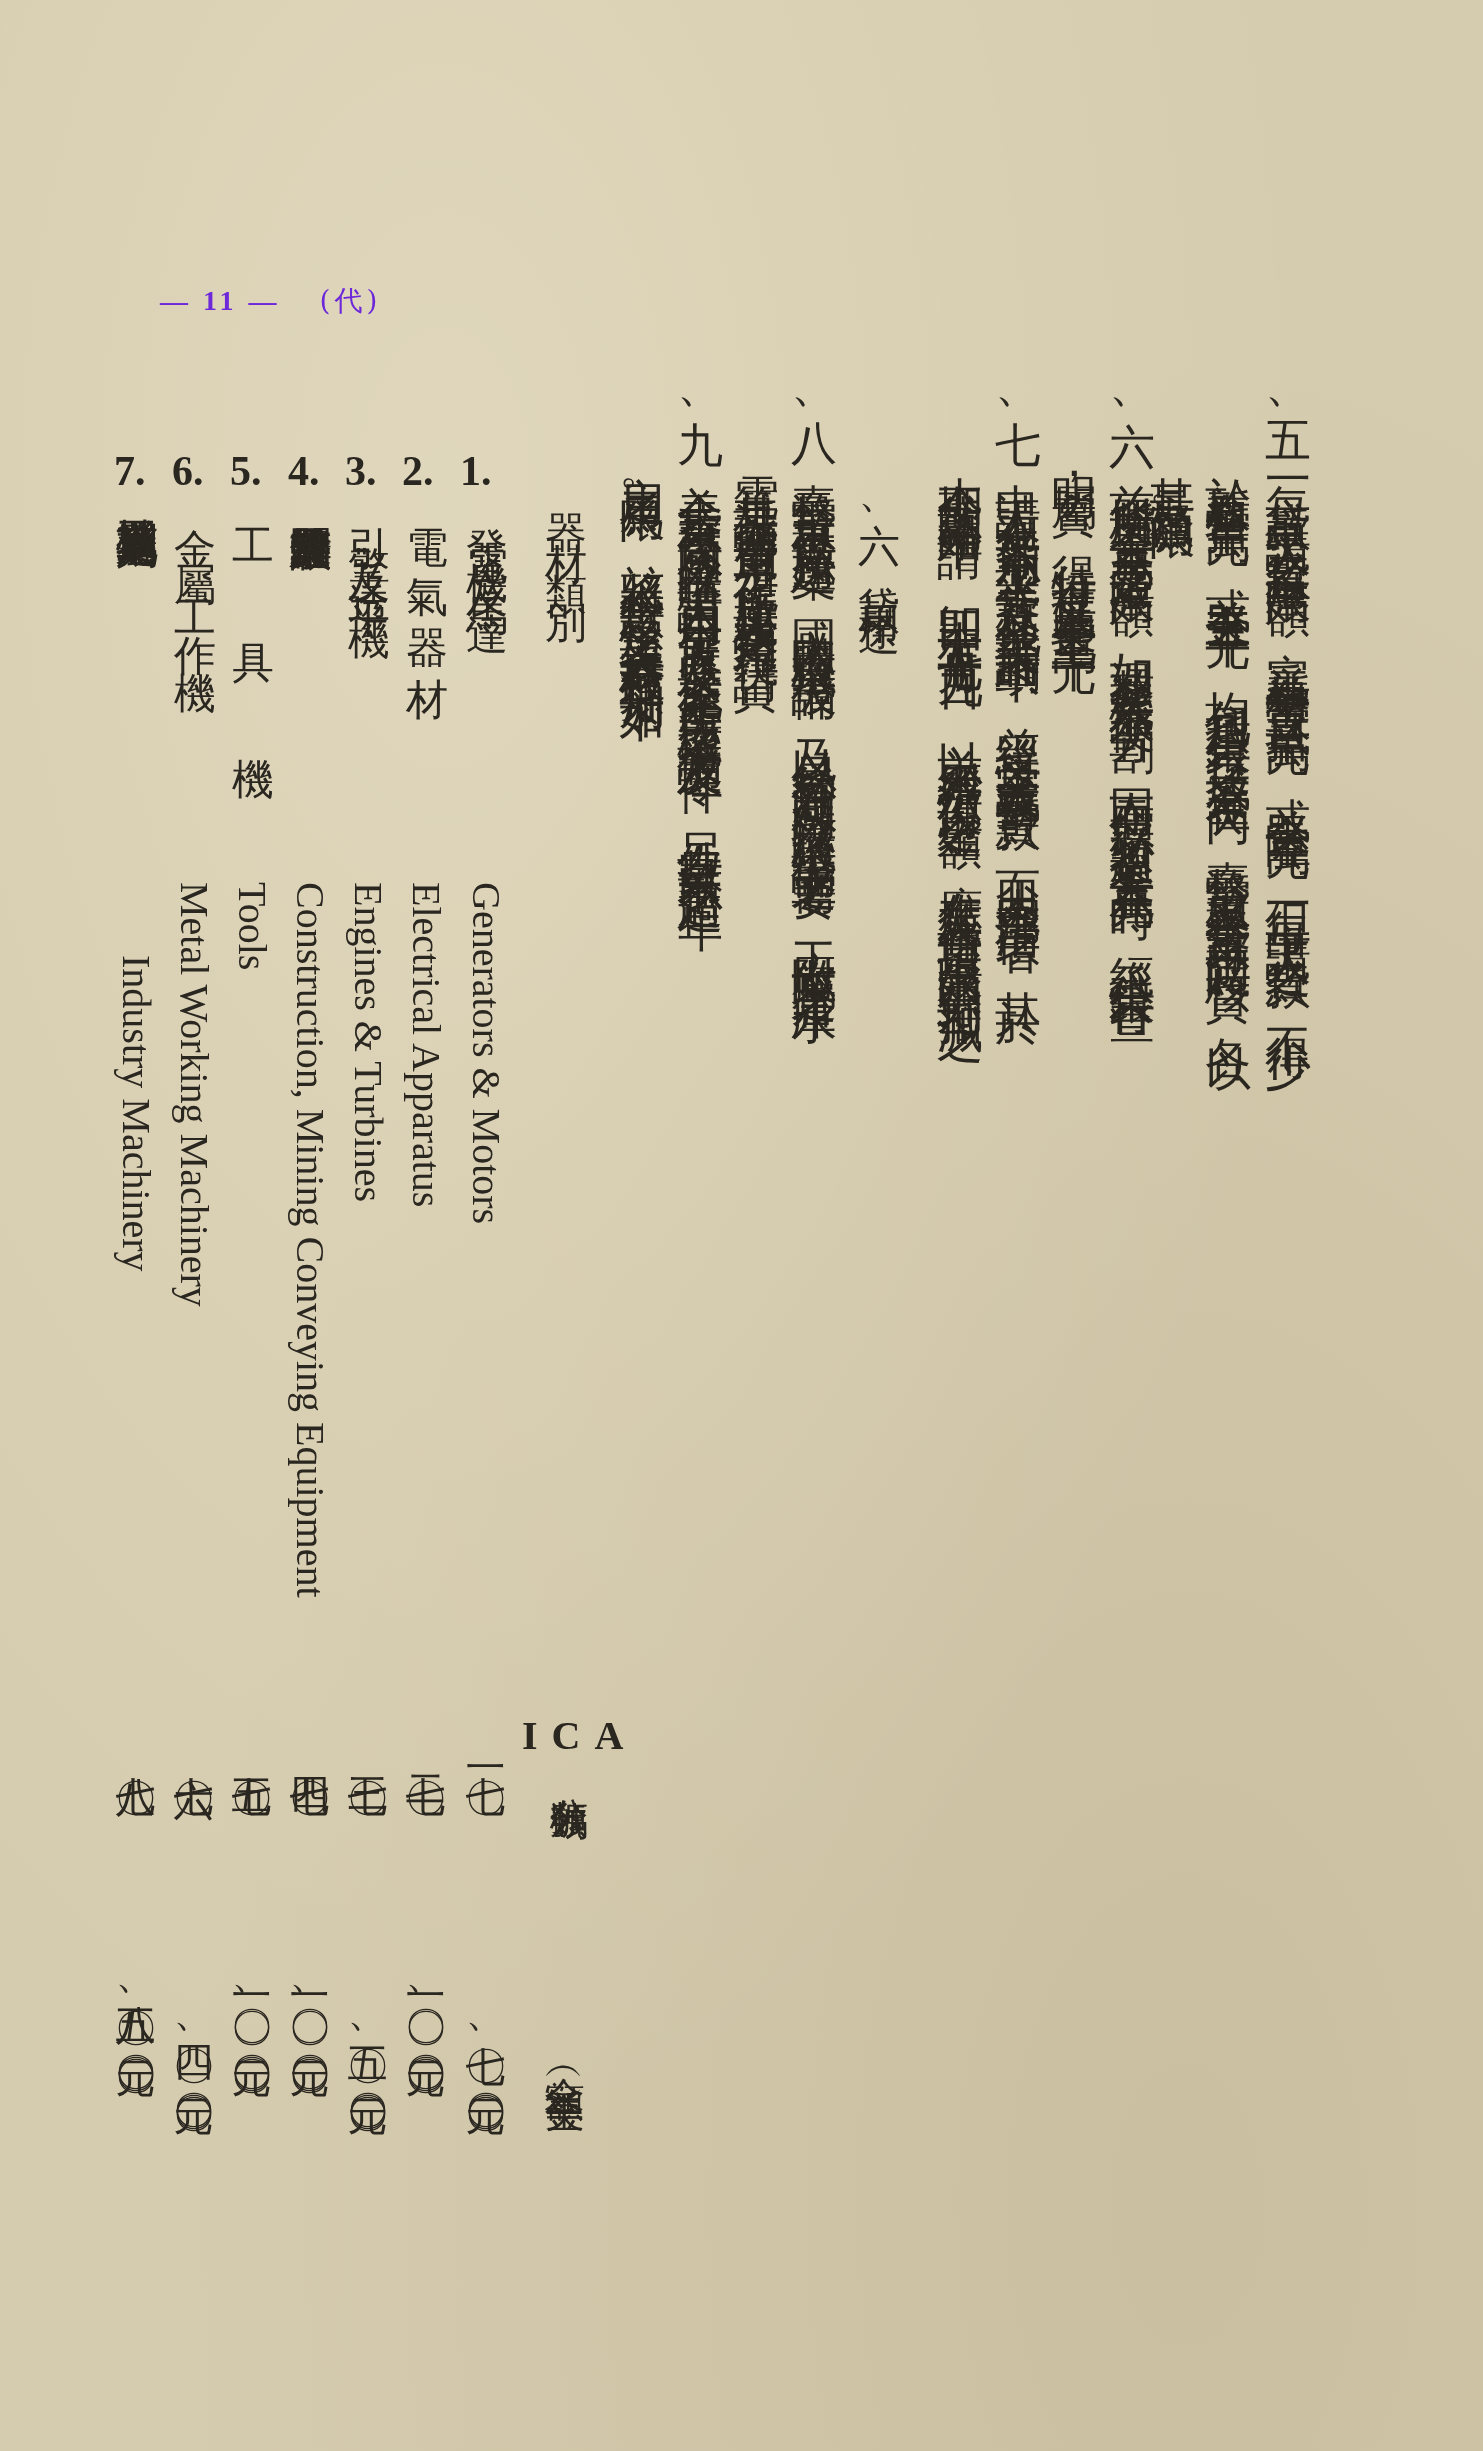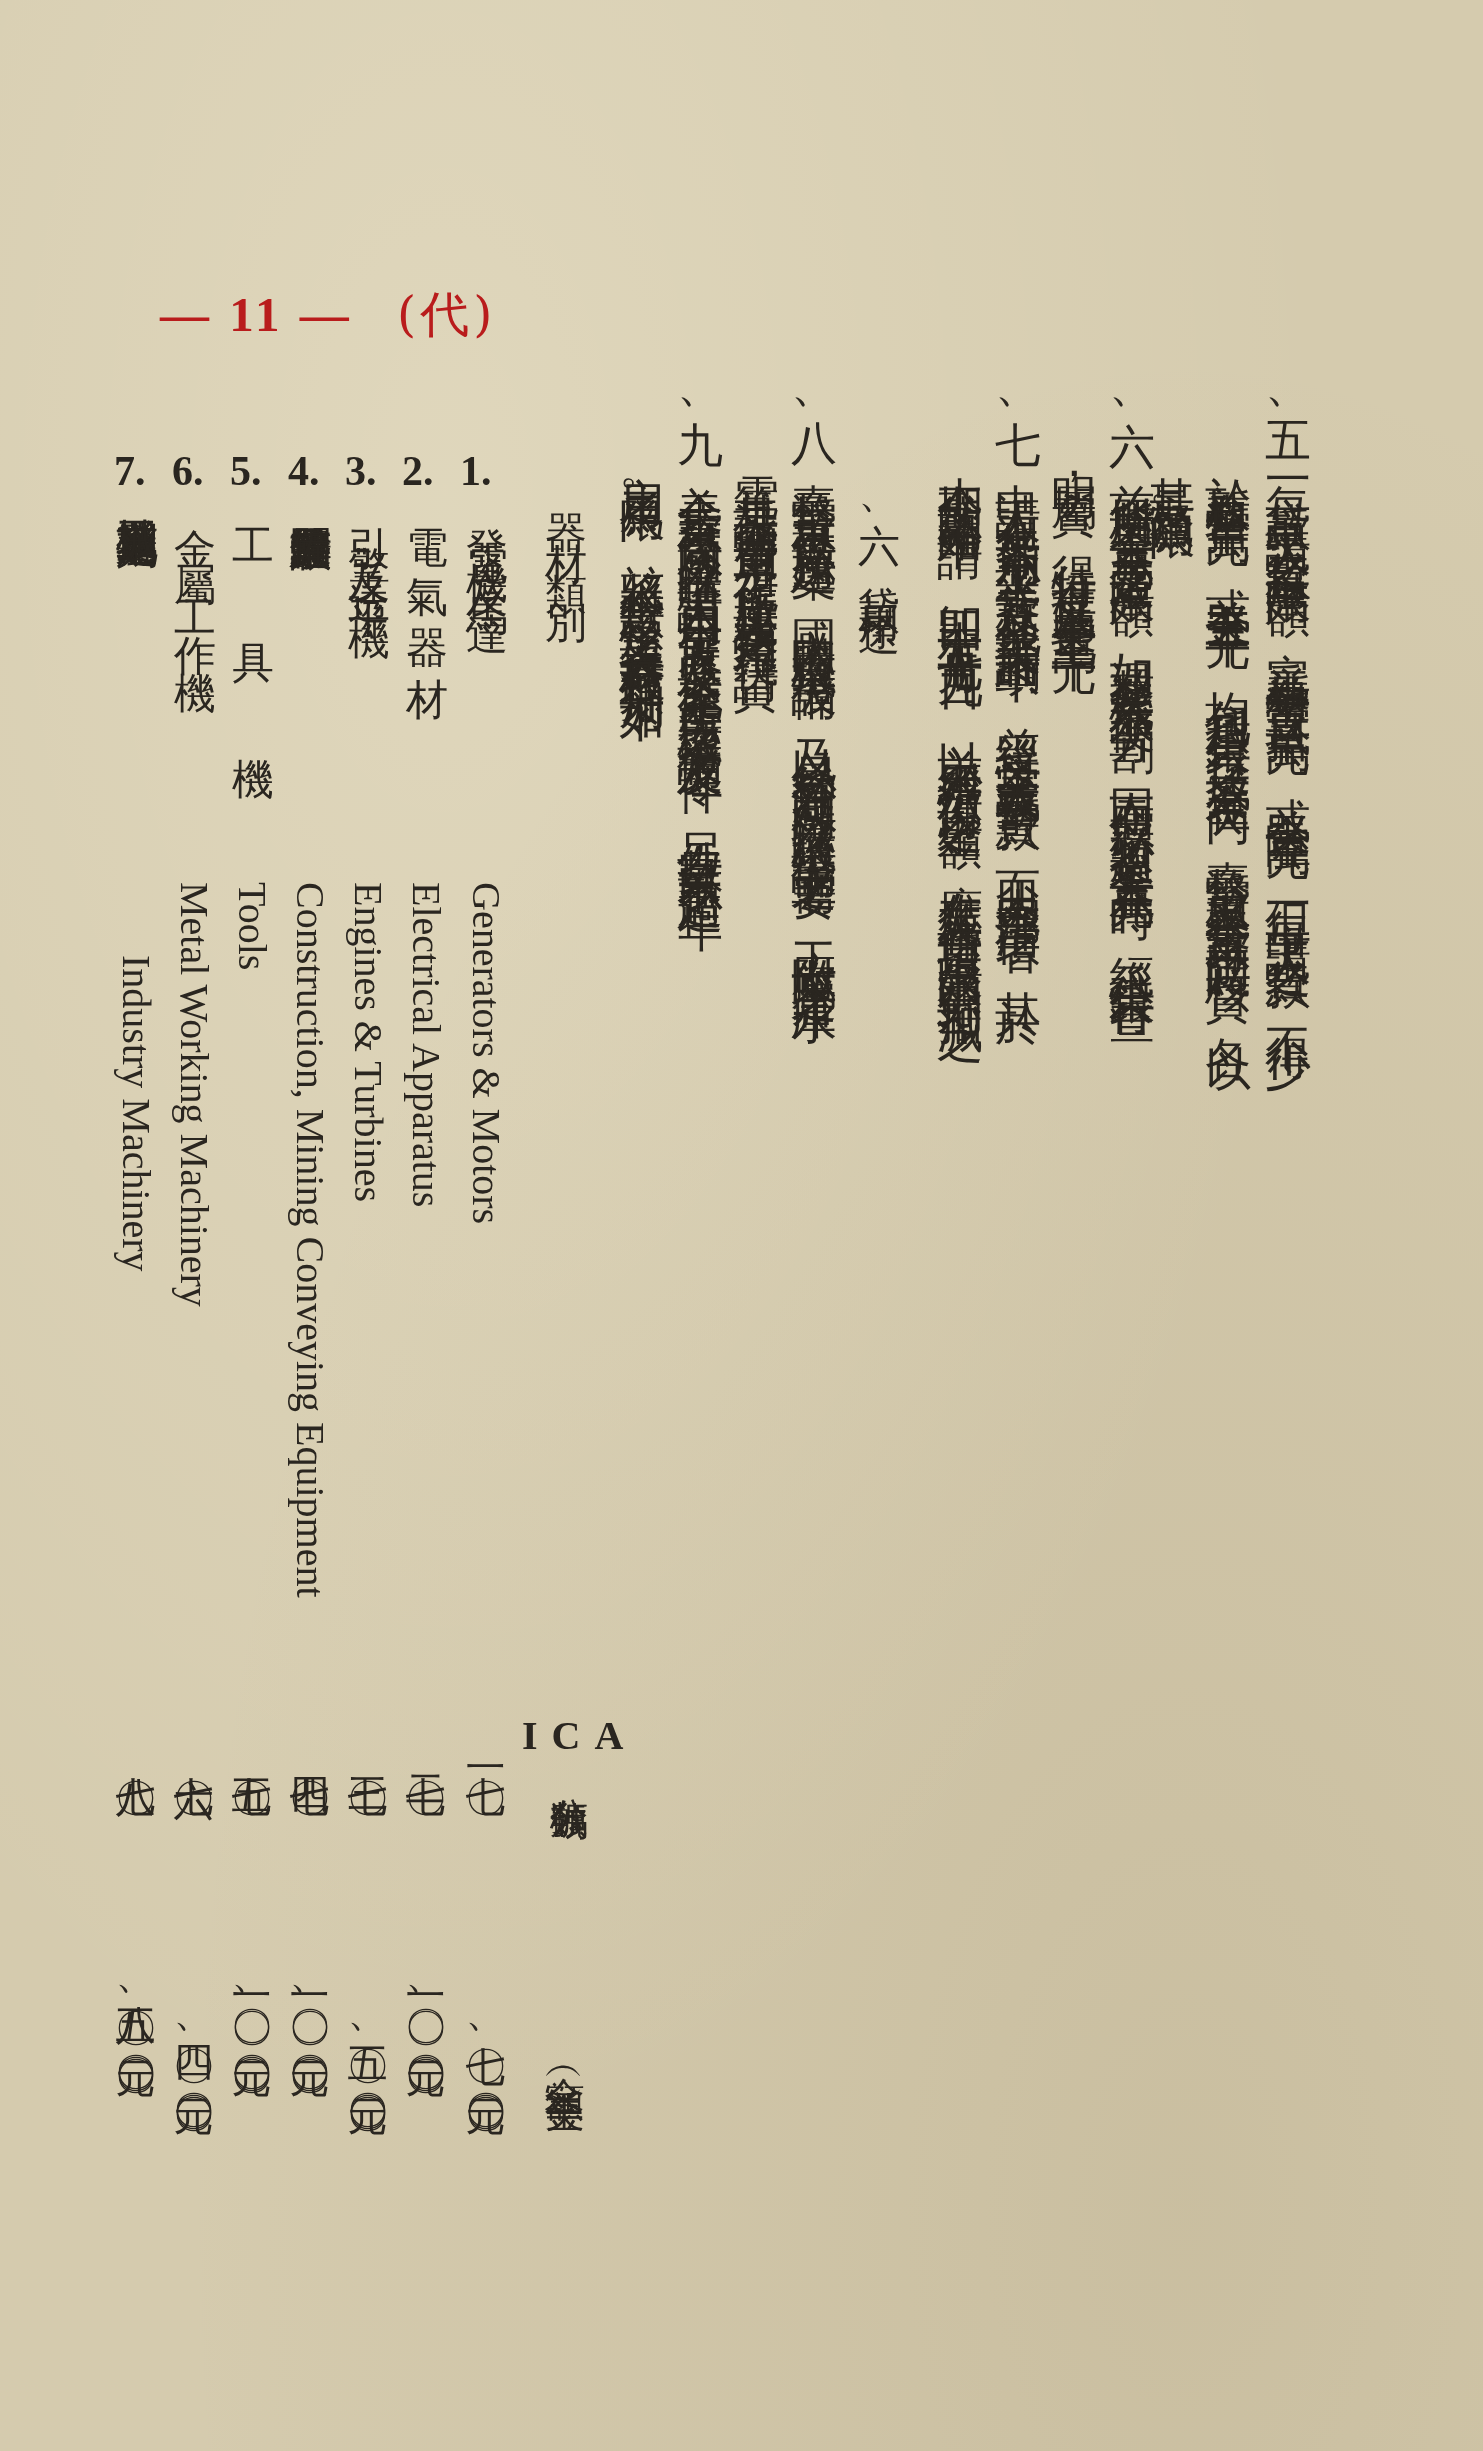--- a/index.html
+++ b/index.html
@@ -6,22 +6,22 @@
   body {
     width:1483px; height:2451px; position:relative; overflow:hidden;
     background:#d5cbae;
     background-image: radial-gradient(ellipse at 30% 20%, rgba(255,250,230,0.25), rgba(0,0,0,0) 60%),
                       radial-gradient(ellipse at 80% 90%, rgba(120,100,60,0.12), rgba(0,0,0,0) 60%);
     color:#2a2620;
     font-family:"DejaVu Serif", serif;
   }
   .page-number {
     position:absolute; left:160px; top:282px;
-    font-family:"Liberation Serif", serif; font-weight:bold; font-size:49px;
-    letter-spacing:4px; white-space:nowrap; color:#b91c1c;
+    font-family:"Liberation Serif", serif; font-weight:bold; font-size:28px;
+    letter-spacing:4px; white-space:nowrap; color:#6d28d9;
   }
   .page-number .marker { font-weight:normal; margin-left:28px; font-family:"DejaVu Serif", serif; }
   .vline {
     position:absolute; writing-mode:vertical-rl; text-orientation:upright;
     font-family:"DejaVu Sans", sans-serif; font-size:46px; line-height:1;
     letter-spacing:8.2px; white-space:nowrap; color:#2a2620;
   }
   .heading {
     position:absolute; writing-mode:vertical-rl; text-orientation:upright;
     font-family:"DejaVu Sans", sans-serif; font-size:42px; letter-spacing:10px; line-height:1;

